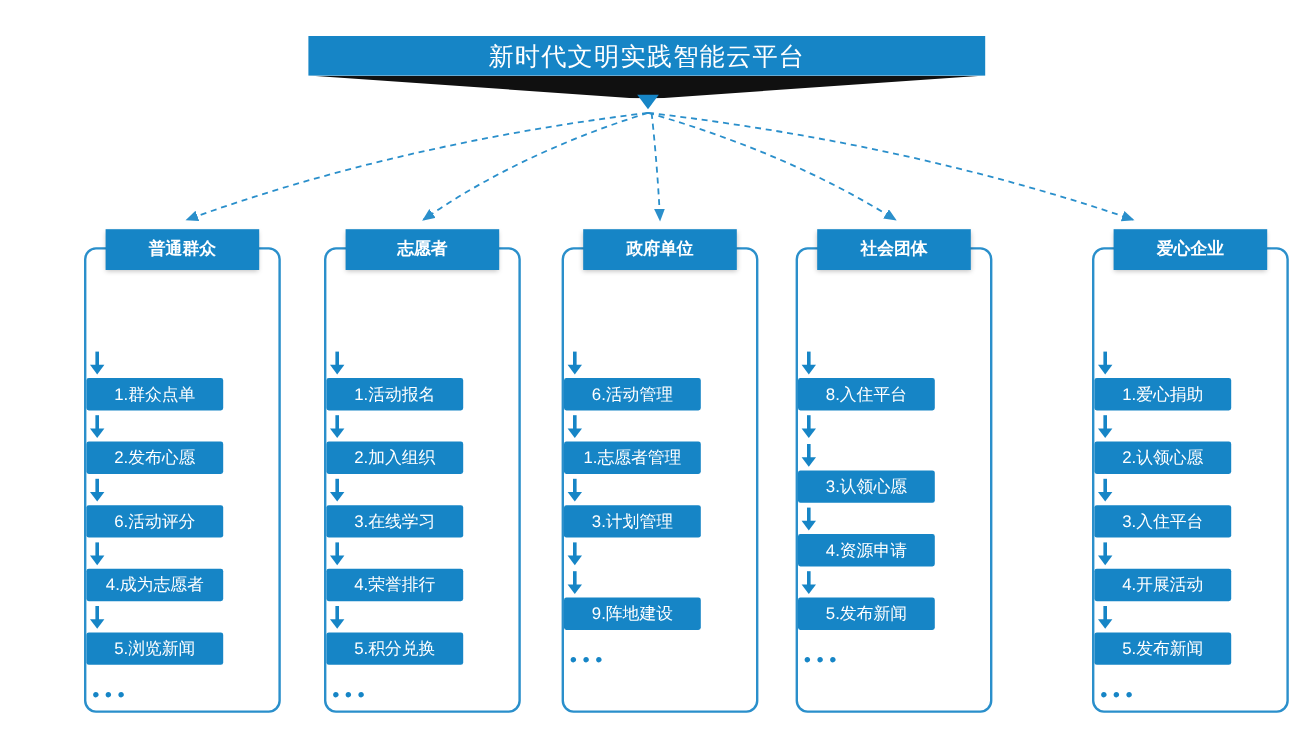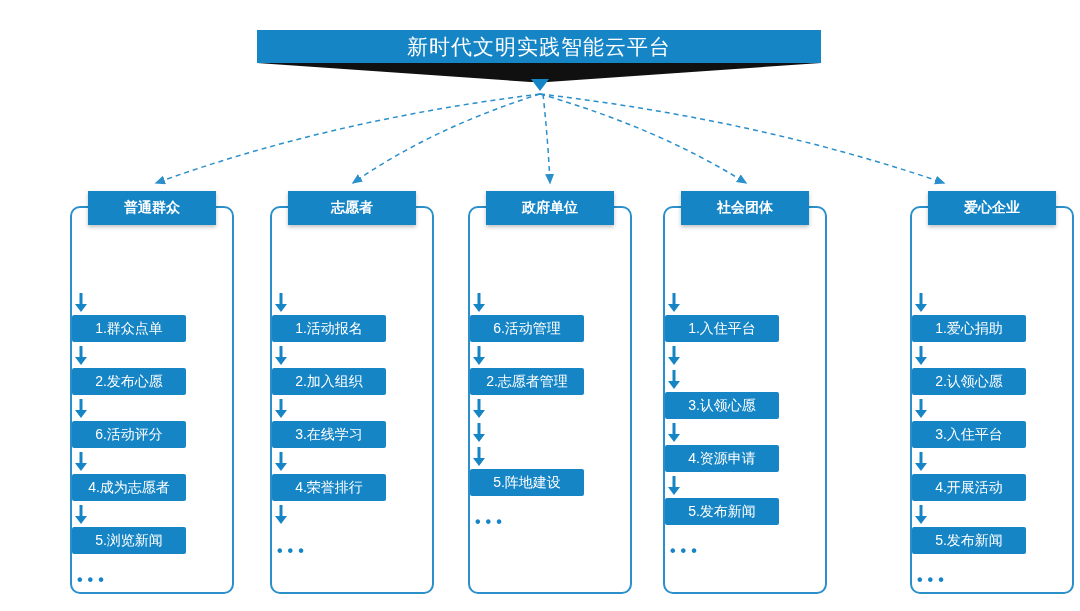--- a/index.html
+++ b/index.html
@@ -102,44 +102,46 @@
     <div class="col-body">
       <div class="v-arrow"></div>
       <div class="step">1.活动报名</div>
       <div class="v-arrow"></div>
       <div class="step">2.加入组织</div>
       <div class="v-arrow"></div>
       <div class="step">3.在线学习</div>
       <div class="v-arrow"></div>
       <div class="step">4.荣誉排行</div>
       <div class="v-arrow"></div>
+      <div class="step">5.积分兑换</div>
       <div class="ellipsis">•••</div>
     </div>
   </div>
 
   <div class="column" style="left:468px">
     <div class="col-header">政府单位</div>
     <div class="col-body">
       <div class="v-arrow"></div>
       <div class="step">6.活动管理</div>
       <div class="v-arrow"></div>
-      <div class="step">2.志愿者管理</div>
+      <div class="step">1.志愿者管理</div>
+      <div class="v-arrow"></div>
+      <div class="step">3.计划管理</div>
       <div class="v-arrow"></div>
       <div class="v-arrow"></div>
-      <div class="v-arrow"></div>
-      <div class="step">5.阵地建设</div>
+      <div class="step">9.阵地建设</div>
       <div class="ellipsis">•••</div>
     </div>
   </div>
 
   <div class="column" style="left:663px">
     <div class="col-header">社会团体</div>
     <div class="col-body">
       <div class="v-arrow"></div>
-      <div class="step">1.入住平台</div>
+      <div class="step">8.入住平台</div>
       <div class="v-arrow"></div>
       <div class="v-arrow"></div>
       <div class="step">3.认领心愿</div>
       <div class="v-arrow"></div>
       <div class="step">4.资源申请</div>
       <div class="v-arrow"></div>
       <div class="step">5.发布新闻</div>
       <div class="ellipsis">•••</div>
     </div>
   </div>

